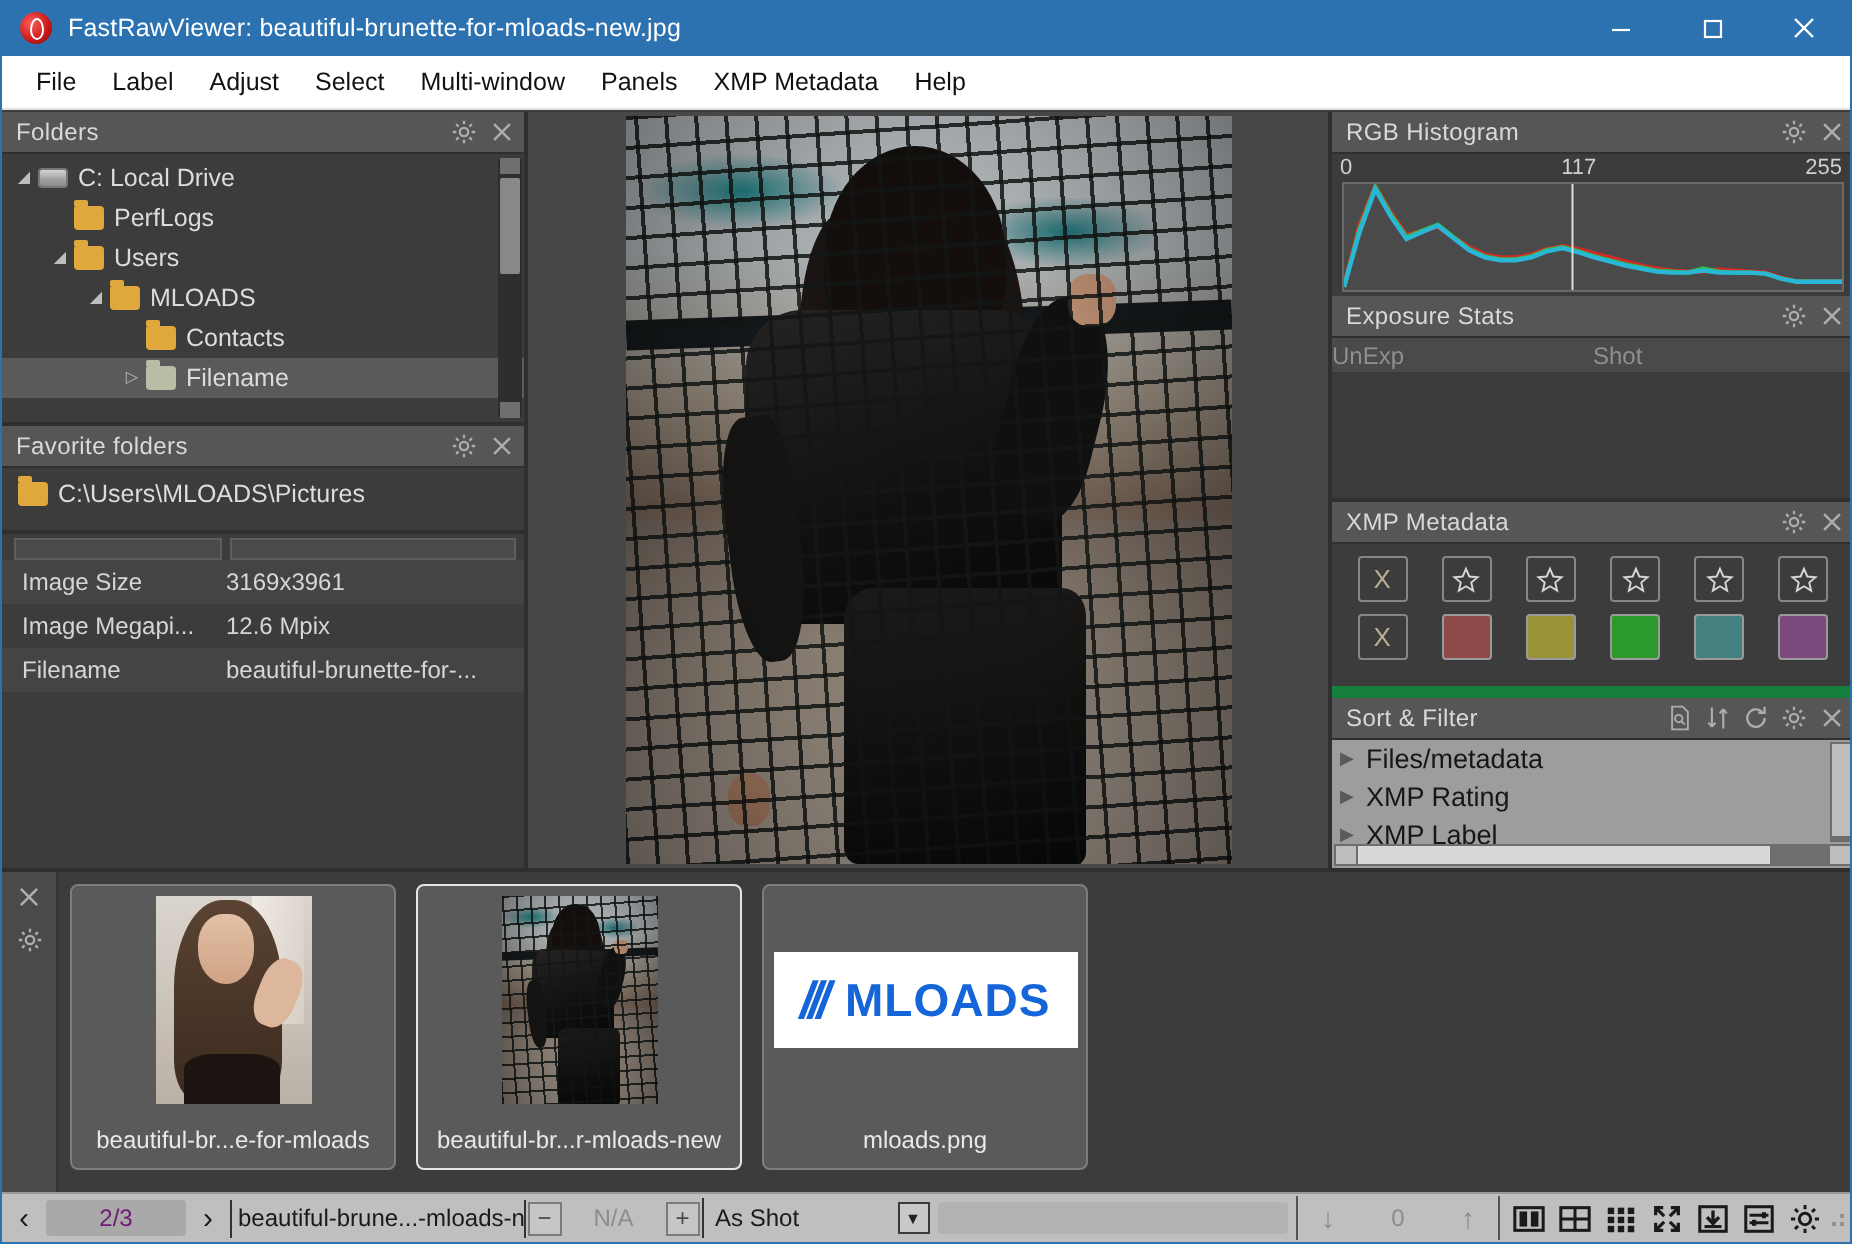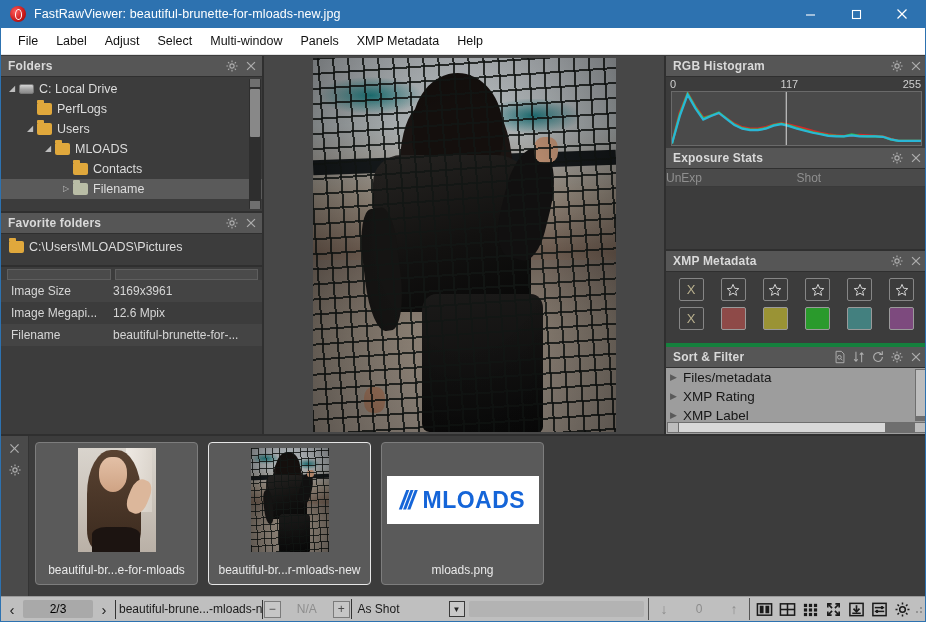--- a/index.html
+++ b/index.html
@@ -60,21 +60,21 @@
     background: #3c3c3c;
     display: flex;
   }
 
   
   .panel { background: #3c3c3c; display: flex; flex-direction: column; }
   .panel-header {
     height: 21px; background: #565656;
     display: flex; align-items: center;
     padding: 0 4px 0 7px;
-    color: #d9d9d9; font-size: 12px; font-weight: bold;
+    color: #d9d9d9; font-size: 12px; font-weight: normal;
     flex: none;
     border-bottom: 1px solid #2f2f2f;
   }
   .panel-title { flex: 1; white-space: nowrap; overflow: hidden; letter-spacing: .2px; }
   .hdr-icons { display: flex; align-items: center; gap: 5px; }
   .hdr-ico { width: 14px; height: 14px; opacity: .72; display: block; }
 
   
   .left-col {
     width: 263px; flex: none;
@@ -230,21 +230,21 @@
   .xmp-body { background: #3c3c3c; padding: 6px 4px 7px 4px; }
   .xmp-row { display: flex; justify-content: space-around; margin-bottom: 6px; }
   .xmp-cell {
     width: 25px; height: 23px; border: 1px solid #868686; border-radius: 2px;
     display: flex; align-items: center; justify-content: center;
     background: transparent; color: #b9b08e; font-size: 13px;
   }
   .xmp-cell.swatch { border-color: #9a9a9a; }
   .xmp-cell svg { display: block; }
 
-  .sf-panel { flex: 1; border-top: 4px solid #15803d; min-height: 0; }
+  .sf-panel { flex: 1; border-top: 6px solid #15803d; min-height: 0; }
   .sf-body { flex: 1; background: #9d9d9d; position: relative; overflow: hidden; }
   .sf-row {
     display: flex; align-items: center; height: 19px;
     color: #161616; font-size: 13.5px; padding-left: 4px;
   }
   .sf-tri {
     width: 13px; flex: none; color: #5a5a5a; font-size: 9px; line-height: 1;
   }
   .sf-vscroll { position: absolute; right: 1px; top: 1px; bottom: 13px; width: 11px; background: #6e6e6e; }
   .sf-vthumb { position: absolute; left: 1px; top: 1px; width: 9px; height: 46px; background: #bdbdbd; }
@@ -309,21 +309,21 @@
     font-size: 12px; color: #1a1a1a;
   }
   .sb-sep { width: 1px; height: 22px; background: #555; margin: 0 4px; flex: none; }
   .sb-arrow {
     width: 22px; height: 20px; display: flex; align-items: center; justify-content: center;
     color: #1a1a1a; font-size: 15px; flex: none;
   }
   .sb-counter {
     width: 70px; height: 18px; background: #a9a9a9; border-radius: 2px;
     display: flex; align-items: center; justify-content: center;
-    color: #000000; font-size: 12px; flex: none;
+    color: #701a75; font-size: 12px; flex: none;
   }
   .sb-fname {
     width: 148px; height: 19px; background: #bfbfbf;
     border-left: 1px solid #333; border-right: 1px solid #333;
     display: flex; align-items: center; padding-left: 3px;
     overflow: hidden; white-space: nowrap; flex: none;
   }
   .sb-sq {
     width: 17px; height: 17px; border: 1px solid #7b7b7b; background: #c6c6c6;
     display: flex; align-items: center; justify-content: center; flex: none;

